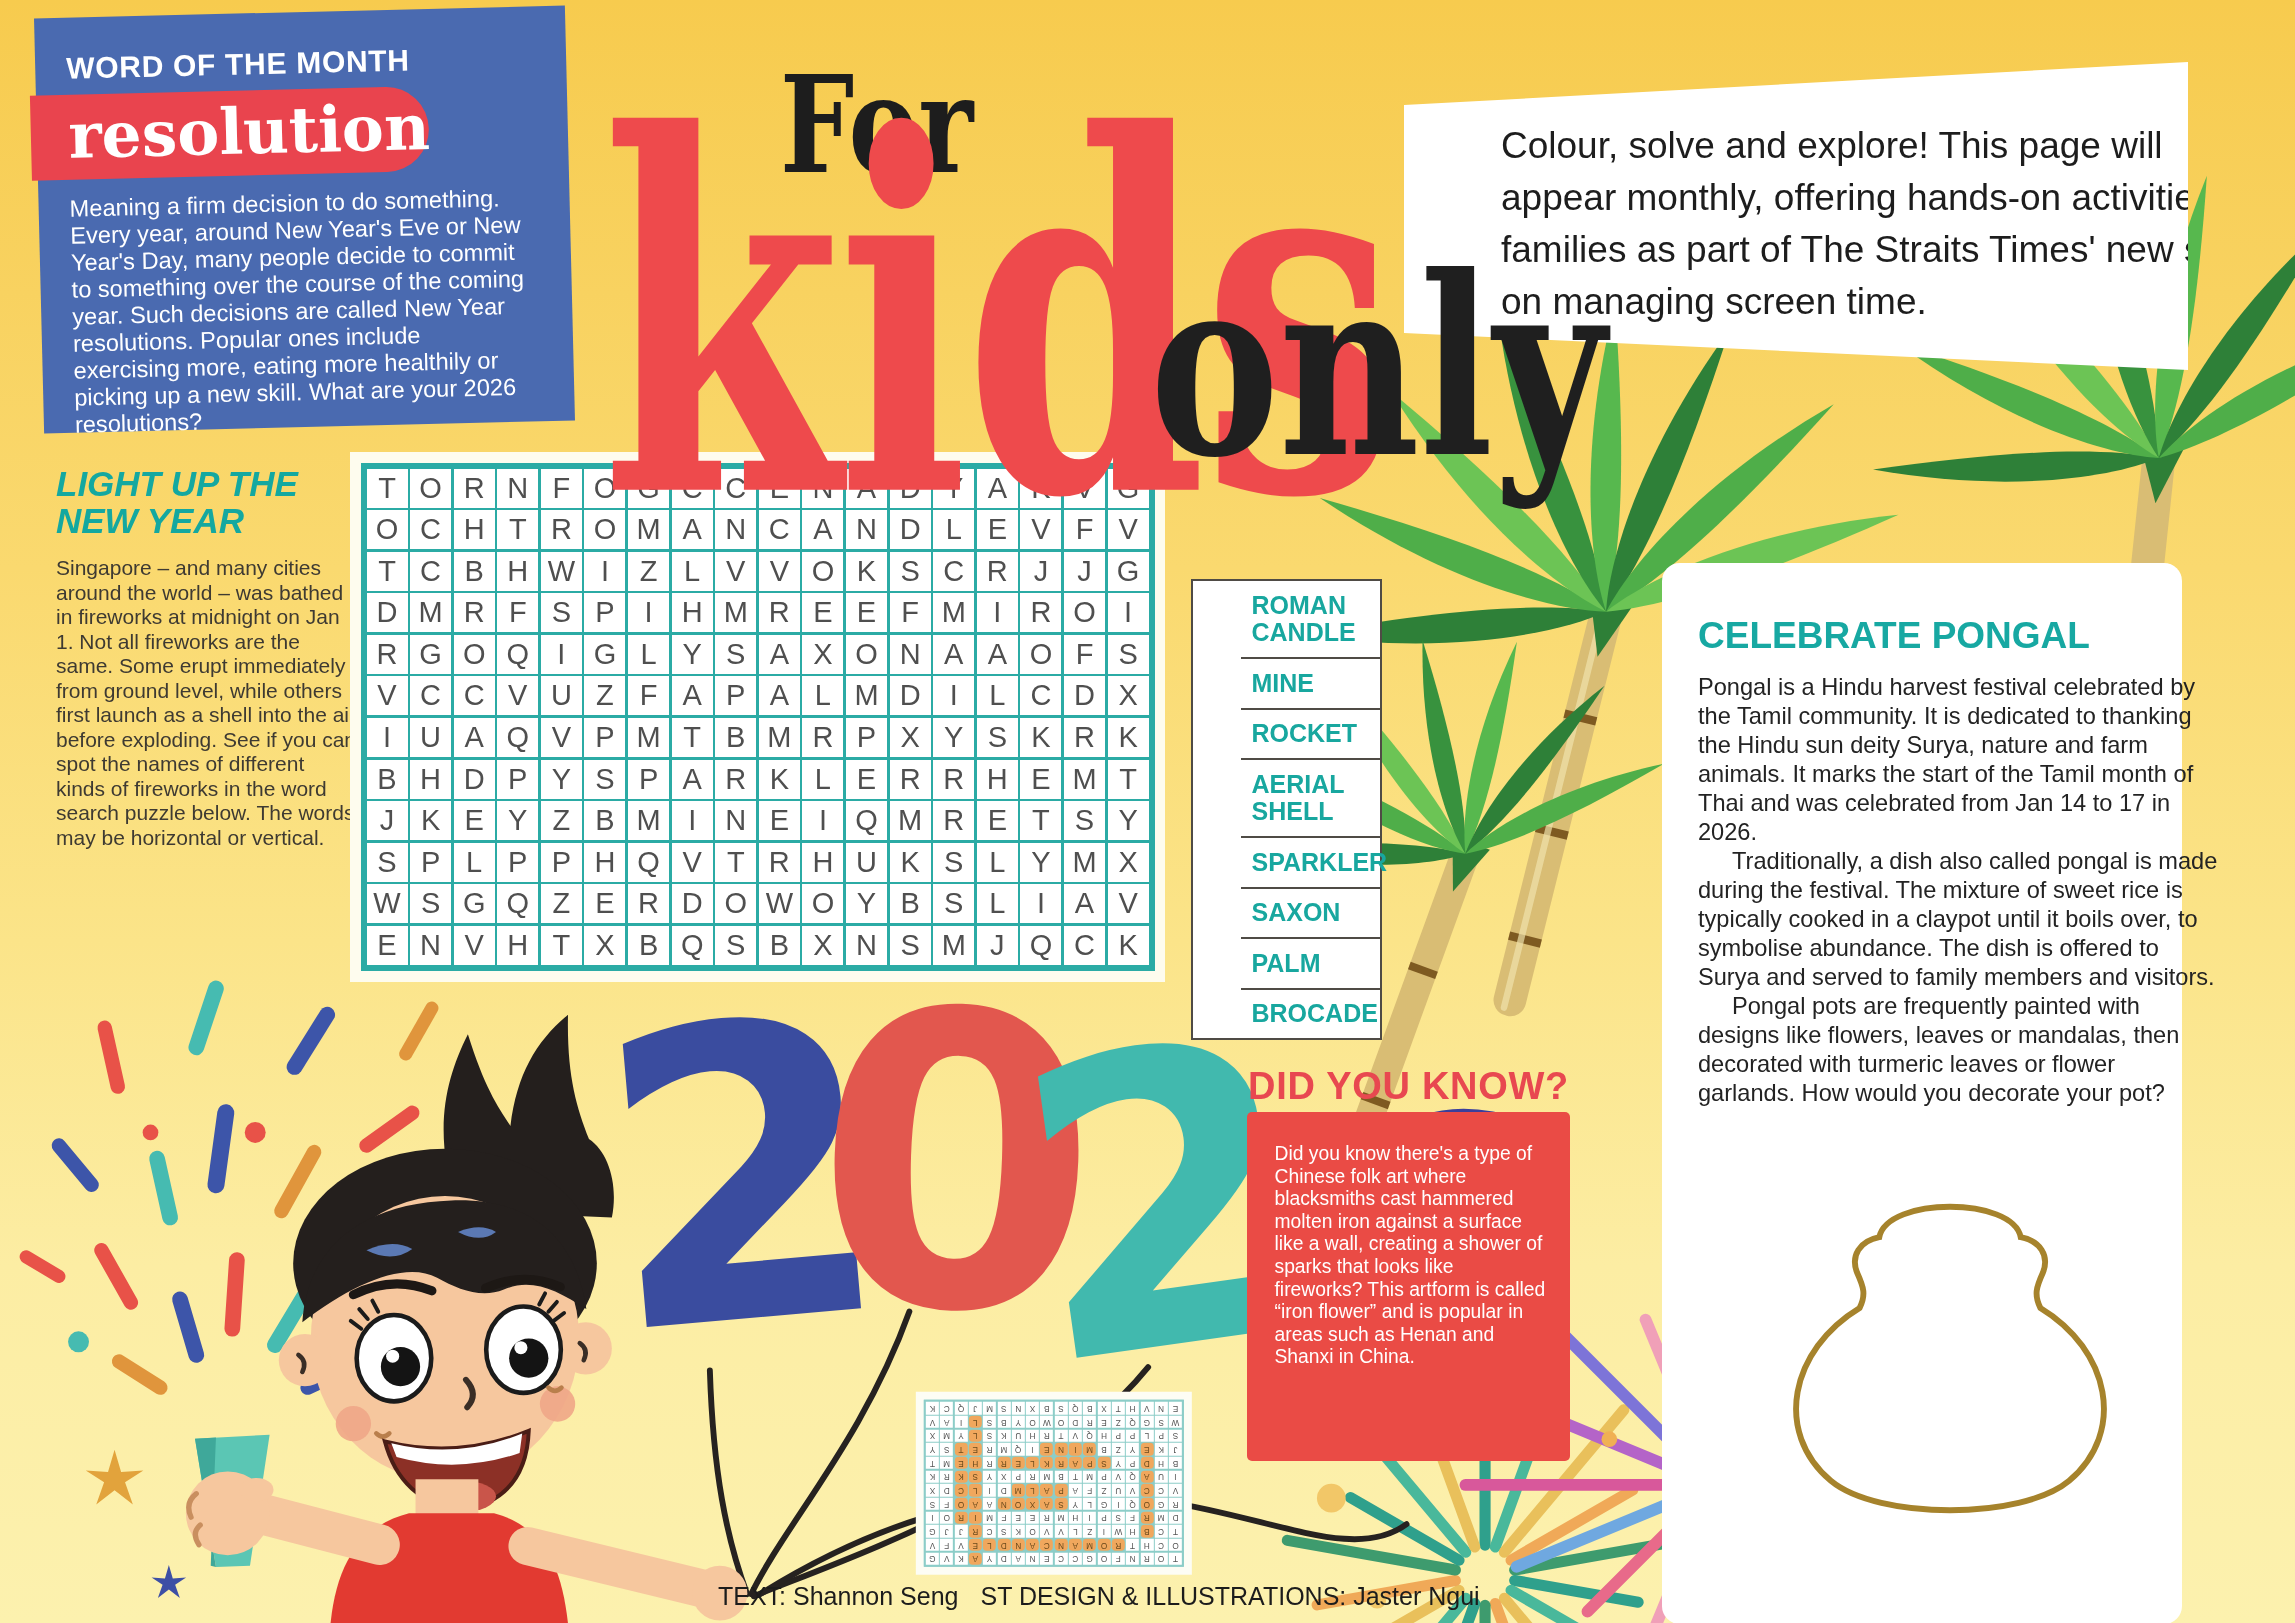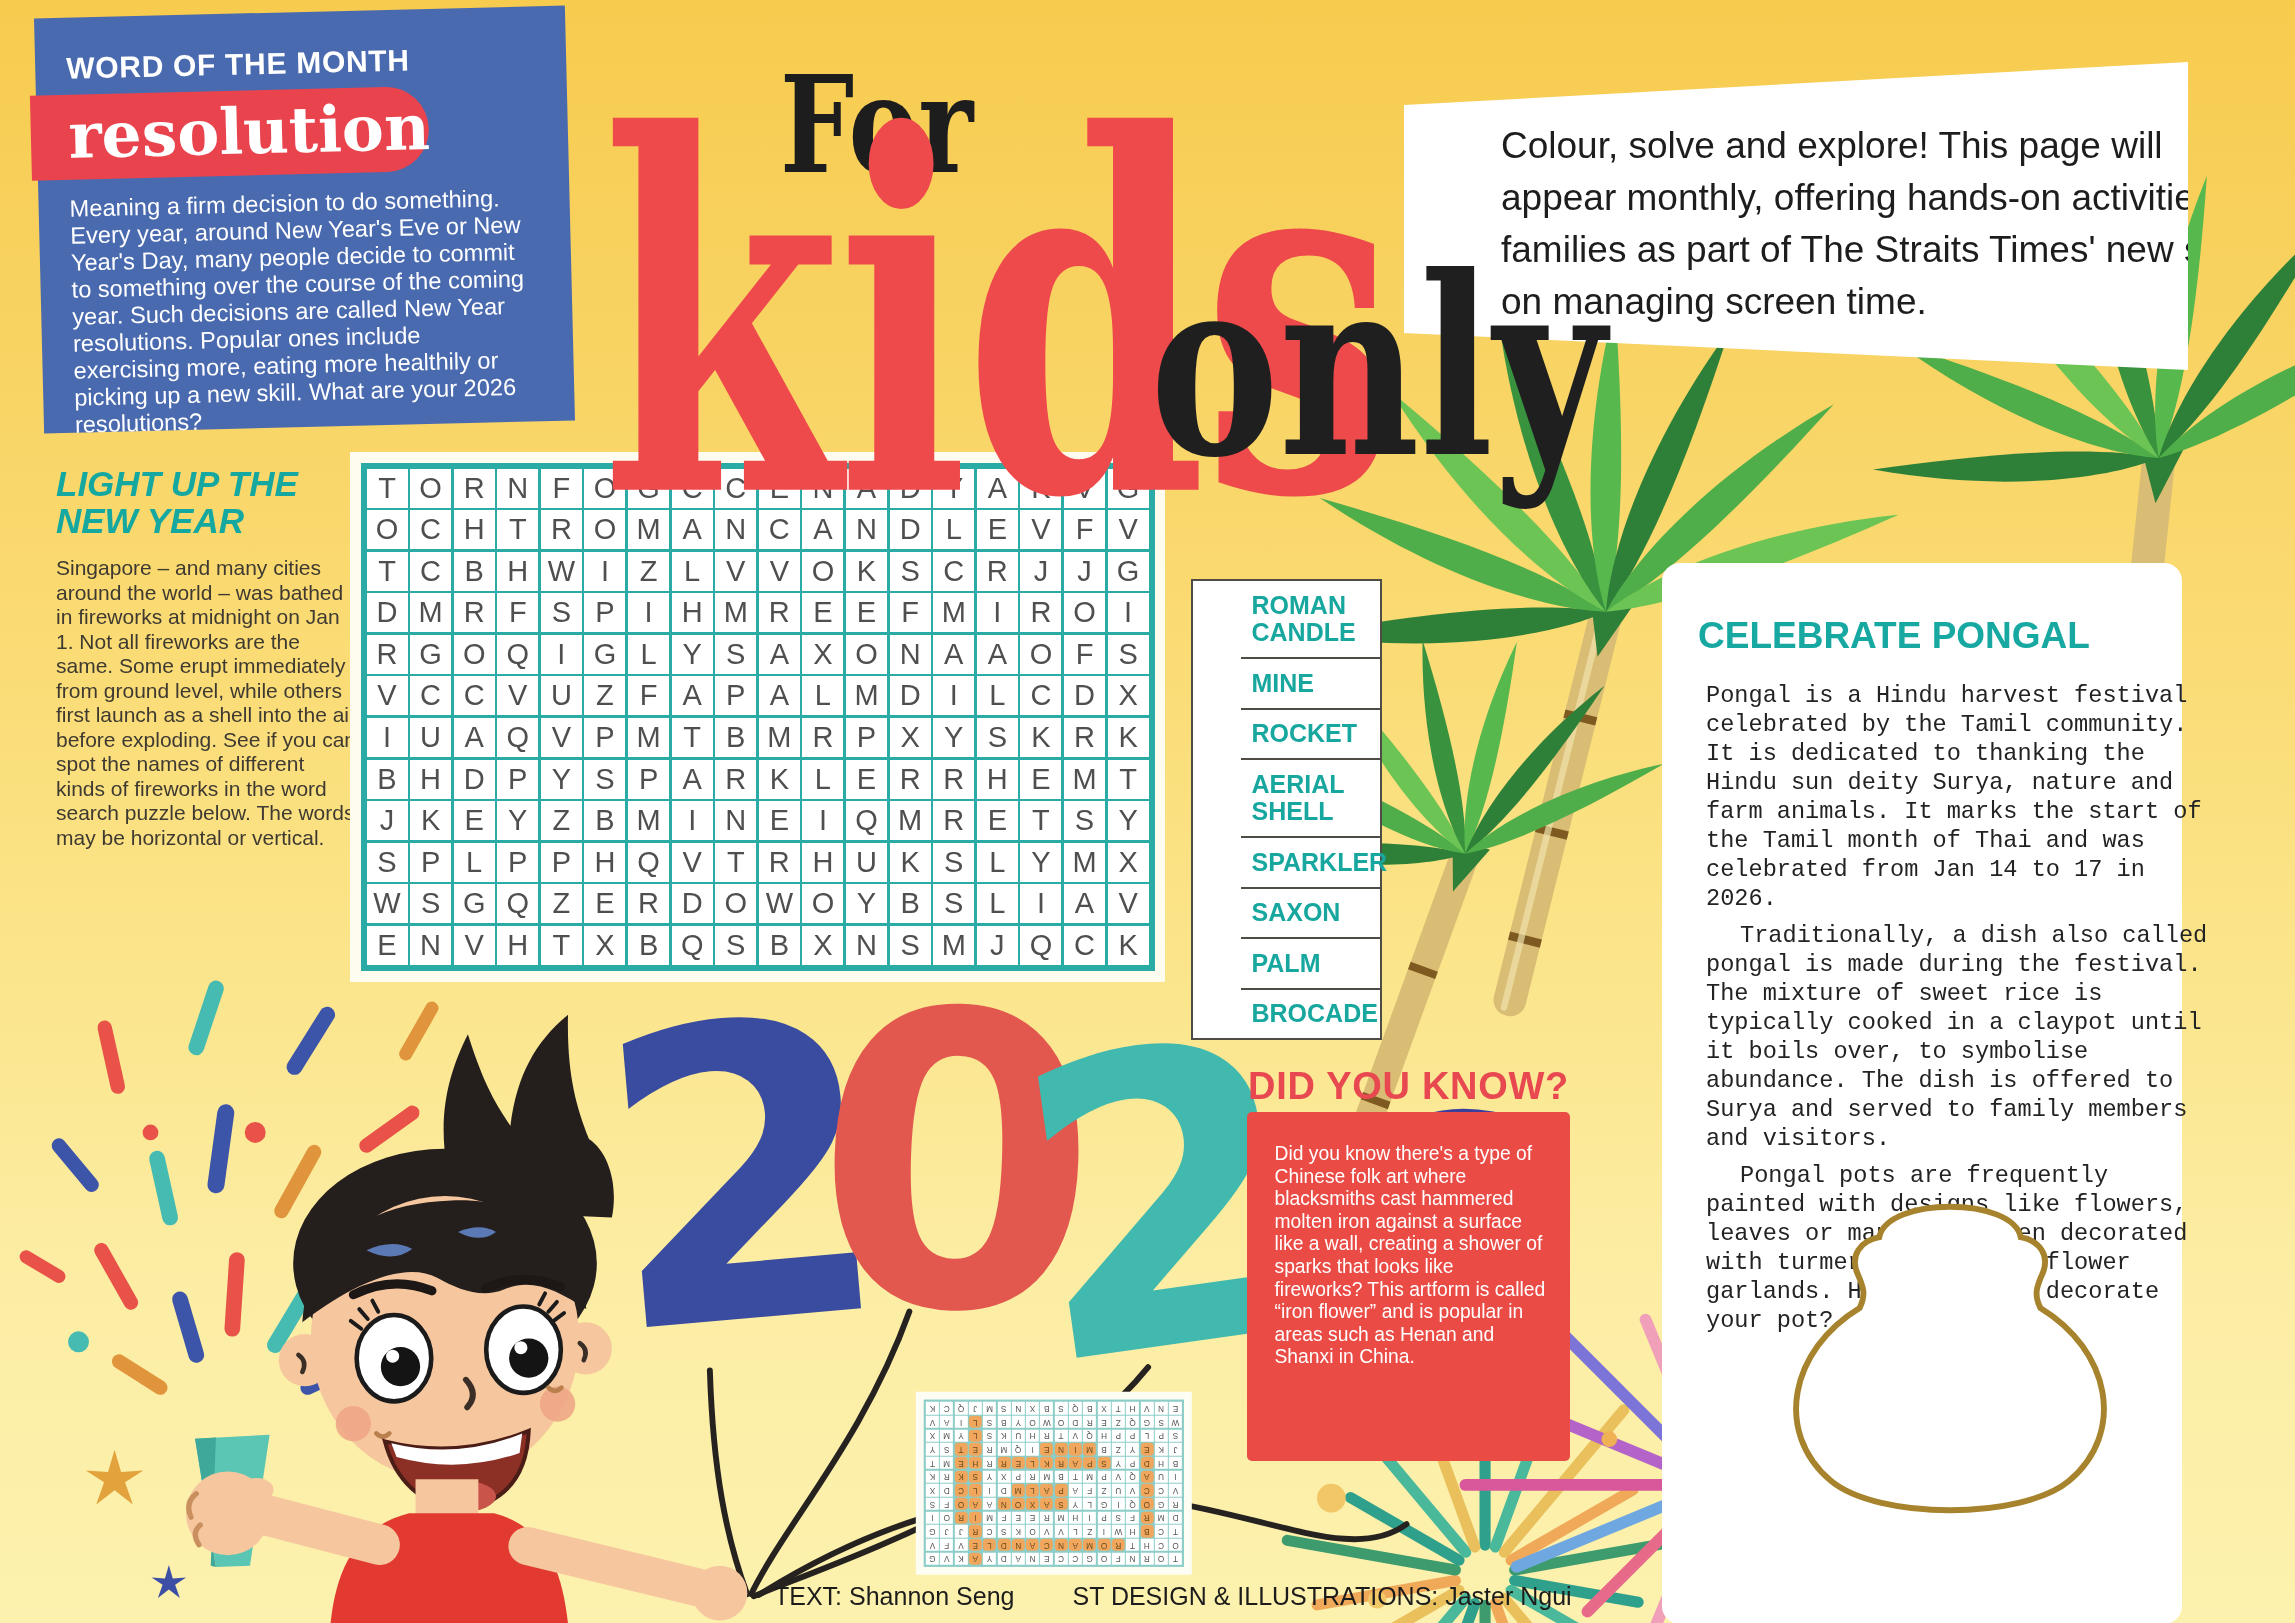--- a/index.html
+++ b/index.html
@@ -45,42 +45,42 @@
   
   .word-list{position:absolute;left:1191px;top:579px;width:139px;z-index:4;border:2px solid #4F4B45;background:#fff;padding-left:48px;}
   .wl-item{border-bottom:2px solid #4F4B45;padding:10.5px 5.2px 10.5px 10.5px;color:#18A79F;
     font-weight:bold;font-size:25px;line-height:1.1;background:#fff;}
   .wl-item:last-child{border-bottom:none;}
 
   
   .pongal{position:absolute;left:1662px;top:563px;width:520px;height:1061px;background:#fff;z-index:4;border-radius:18px;}
   .pg-head{position:absolute;left:36px;top:52px;color:#17A8A2;font-weight:bold;font-size:37px;}
   .pg-body{position:absolute;left:36px;top:110px;width:520px;color:#232323;font-size:23.6px;line-height:29px;}
-  .pg-body p{margin:8px;font-family:Liberation Mono, monospace;}
+  .pg-body p{margin:0;}
   .pg-body p.ind{text-indent:34px;}
   .pot{position:absolute;left:59px;top:576px;}
 
   
   .dyk-head{position:absolute;left:1247px;top:1065px;width:323px;text-align:center;color:#E84850;
     font-weight:bold;font-size:38px;z-index:4;letter-spacing:0.7px;}
   .dyk-box{position:absolute;left:1247px;top:1112px;width:323px;height:349px;background:#EA4B45;
     border-radius:5px;z-index:4;}
   .dyk-body{position:absolute;left:27.5px;top:31px;width:272px;color:#fff;font-size:19.3px;line-height:22.6px;}
 
   
   .key-wrap{position:absolute;left:916px;top:1392px;background:#FDFDF4;padding:7.9px;z-index:4;
     transform:rotate(180deg);}
   .key-grid{display:grid;grid-template-columns:repeat(18,13px);grid-auto-rows:12.4px;gap:1.3px;
     background:#8CCDC8;border:2px solid #8CCDC8;}
   .key-cell{background:#fff;display:flex;align-items:center;justify-content:center;
     font-size:8.2px;color:#555;}
   .key-cell.hl{background:#F0A75D;border-radius:3.9px;color:#6b4a1c;}
 
   
-  .credits{position:absolute;left:774px;top:1582px;z-index:5;display:flex;gap:58px;
+  .credits{position:absolute;left:718px;top:1582px;z-index:5;display:flex;gap:22px;
     font-size:25px;color:#1c1c1c;}
 
   .decor{position:absolute;left:0;top:0;z-index:1;pointer-events:none;}
   .strings{position:absolute;left:0;top:0;z-index:2;pointer-events:none;}
   .girl{position:absolute;left:0;top:936px;z-index:3;pointer-events:none;}
   .balloon{position:absolute;z-index:2;font-family:"DejaVu Sans",sans-serif;font-weight:bold;
     font-size:406px;line-height:1;pointer-events:none;}
 </style>
 </head>
 <body>

